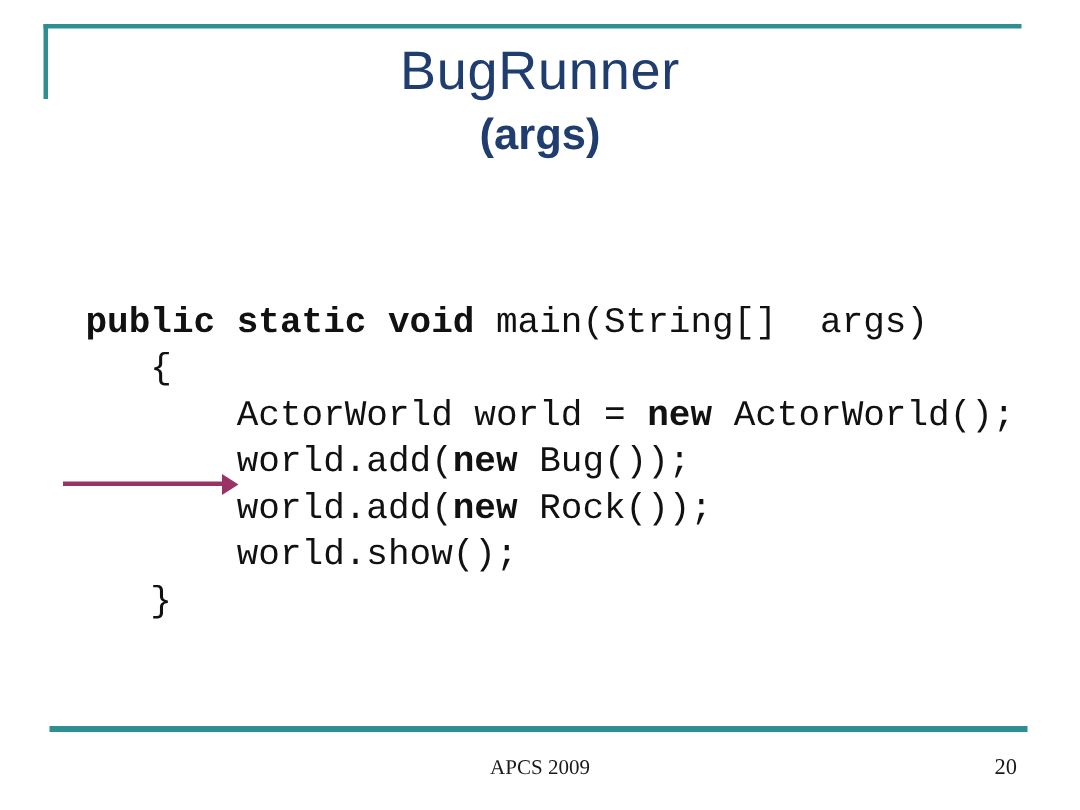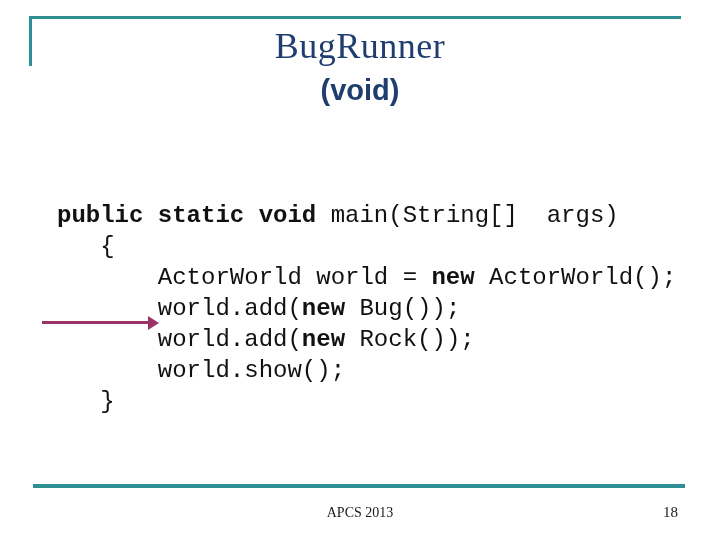--- a/index.html
+++ b/index.html
@@ -27,21 +27,21 @@
     position: absolute;
     left: 29px; top: 16px;
     width: 3px; height: 50px;
     background: var(--accent-teal, #2E8F92);
   }
   .title {
     position: absolute;
     left: 0; right: 0; top: 26px;
     margin: 0;
     text-align: center;
-    font-family: Liberation Serif, serif;
+    font-family: Liberation Sans, sans-serif;
     font-weight: 400;
     font-size: 36px;
     line-height: 1.15;
     letter-spacing: 0.5px;
     color: var(--title-navy, #1F3D6E);
   }
   .subtitle {
     position: absolute;
     left: 0; right: 0; top: 73px;
     margin: 0;
@@ -104,26 +104,26 @@
 </head>
 <body>
 
 <div class="slide">
 
   <div class="rule-top-h"></div>
   <div class="rule-top-v"></div>
 
   <h1 class="title">BugRunner</h1>
 
-  <h2 class="subtitle">(void)</h2>
+  <h2 class="subtitle">(args)</h2>
 
   <div class="code-block"><div class="code-line" style="padding-left: 0ch;"><span class="bold">public static void </span><span>main(String[]  args)</span></div><div class="code-line" style="padding-left: 3ch;"><span>{</span></div><div class="code-line" style="padding-left: 7ch;"><span>ActorWorld world = </span><span class="bold">new</span><span> ActorWorld();</span></div><div class="code-line" style="padding-left: 7ch;"><span>world.add(</span><span class="bold">new</span><span> Bug());</span></div><div class="code-line" style="padding-left: 7ch;"><span>world.add(</span><span class="bold">new</span><span> Rock());</span></div><div class="code-line" style="padding-left: 7ch;"><span>world.show();</span></div><div class="code-line" style="padding-left: 3ch;"><span>}</span></div></div>
 
   <div class="arrow-line"></div>
   <div class="arrow-head"></div>
 
   <div class="footer-rule"></div>
 
-  <div class="footer-center">APCS 2013</div>
+  <div class="footer-center">APCS 2009</div>
 
-  <div class="page-number">18</div>
+  <div class="page-number">20</div>
 
 </div>
 
 </body></html>

